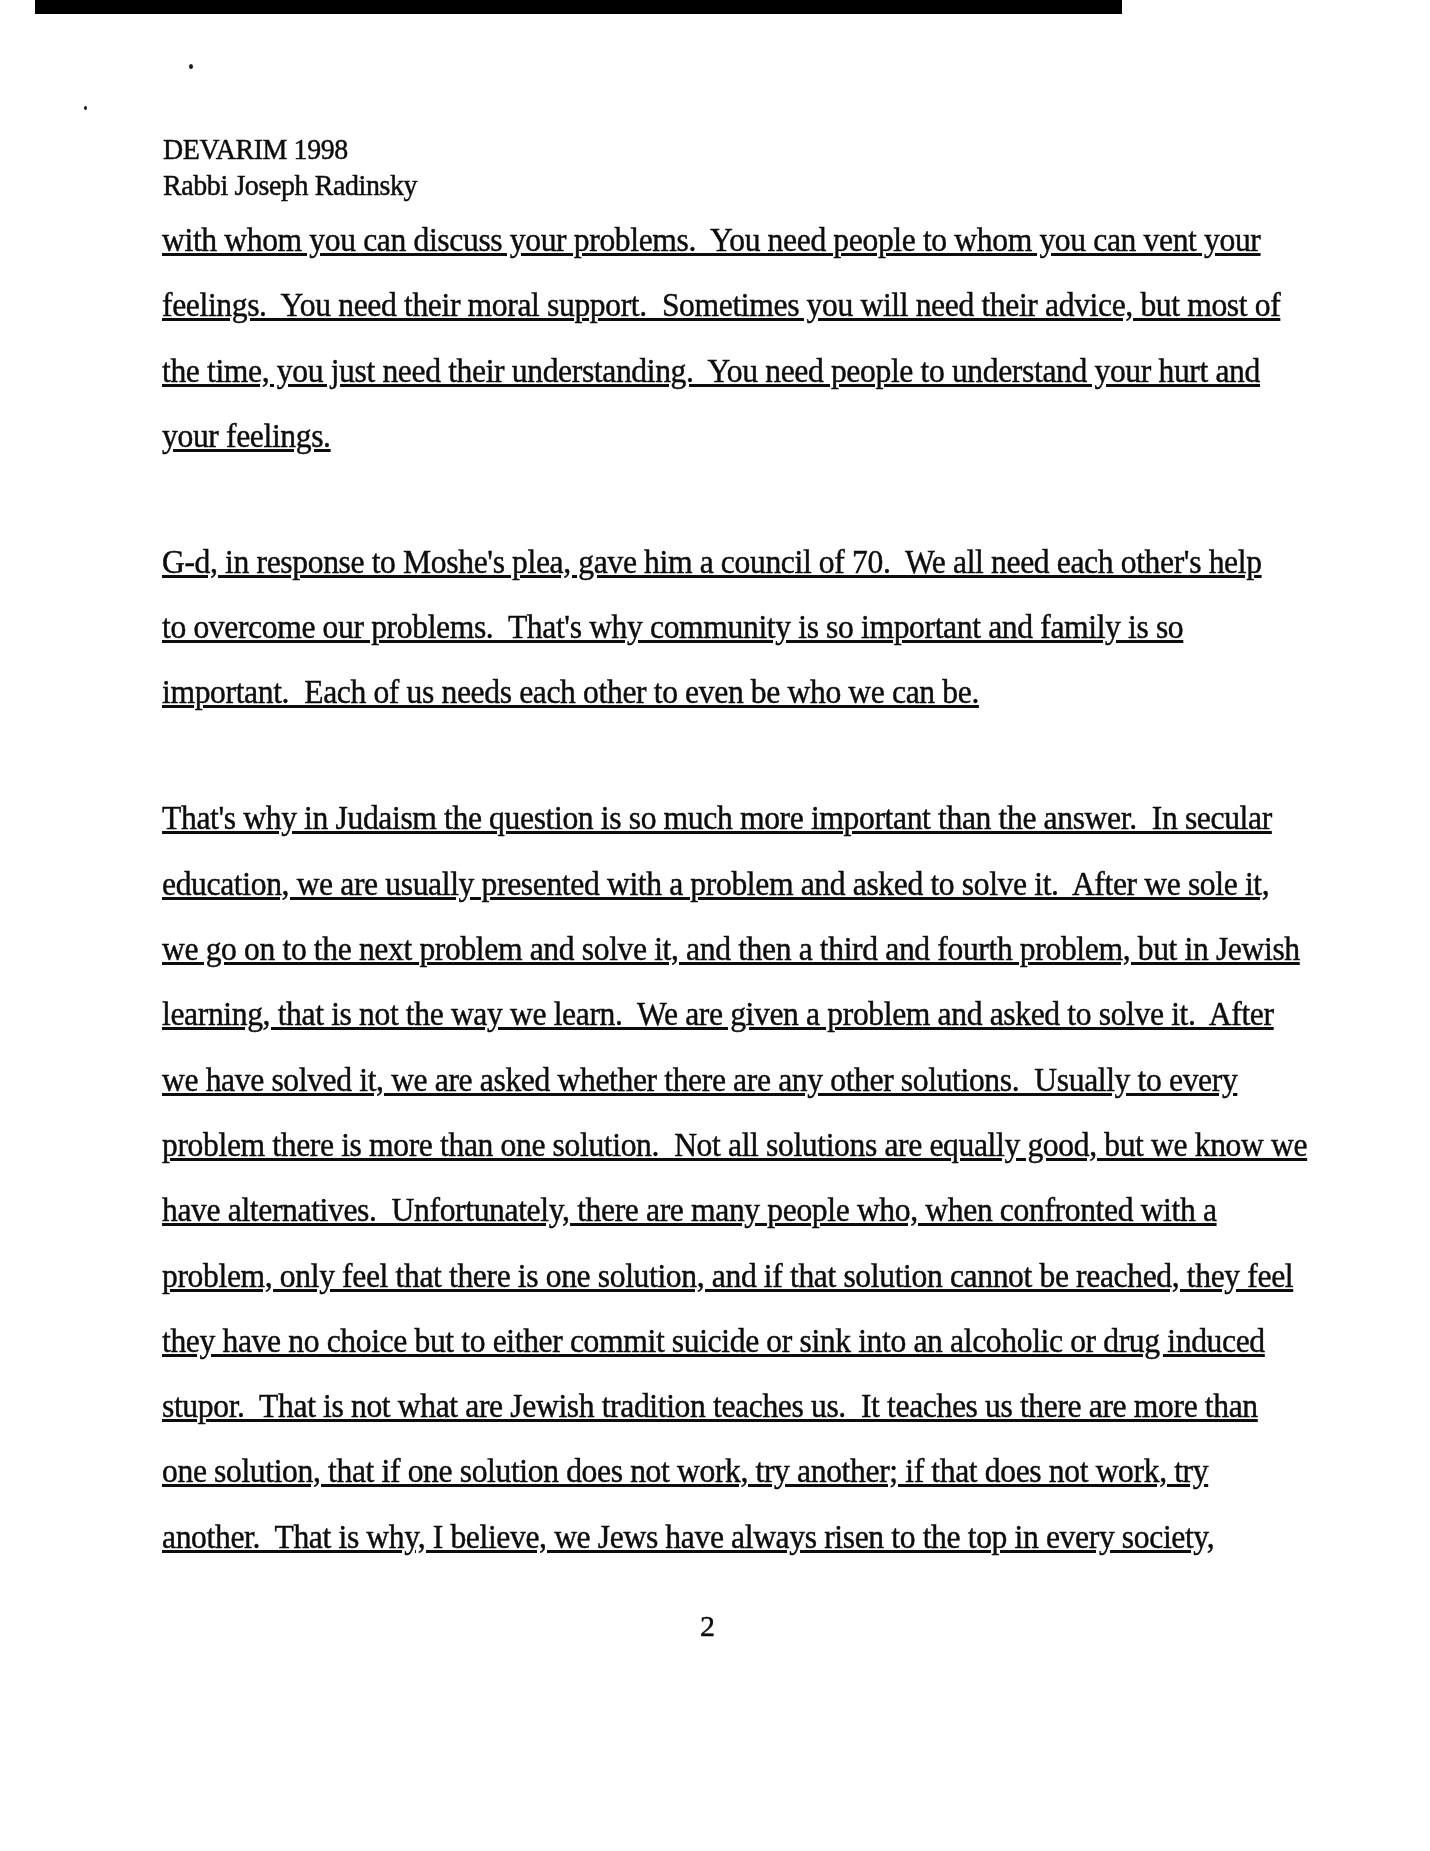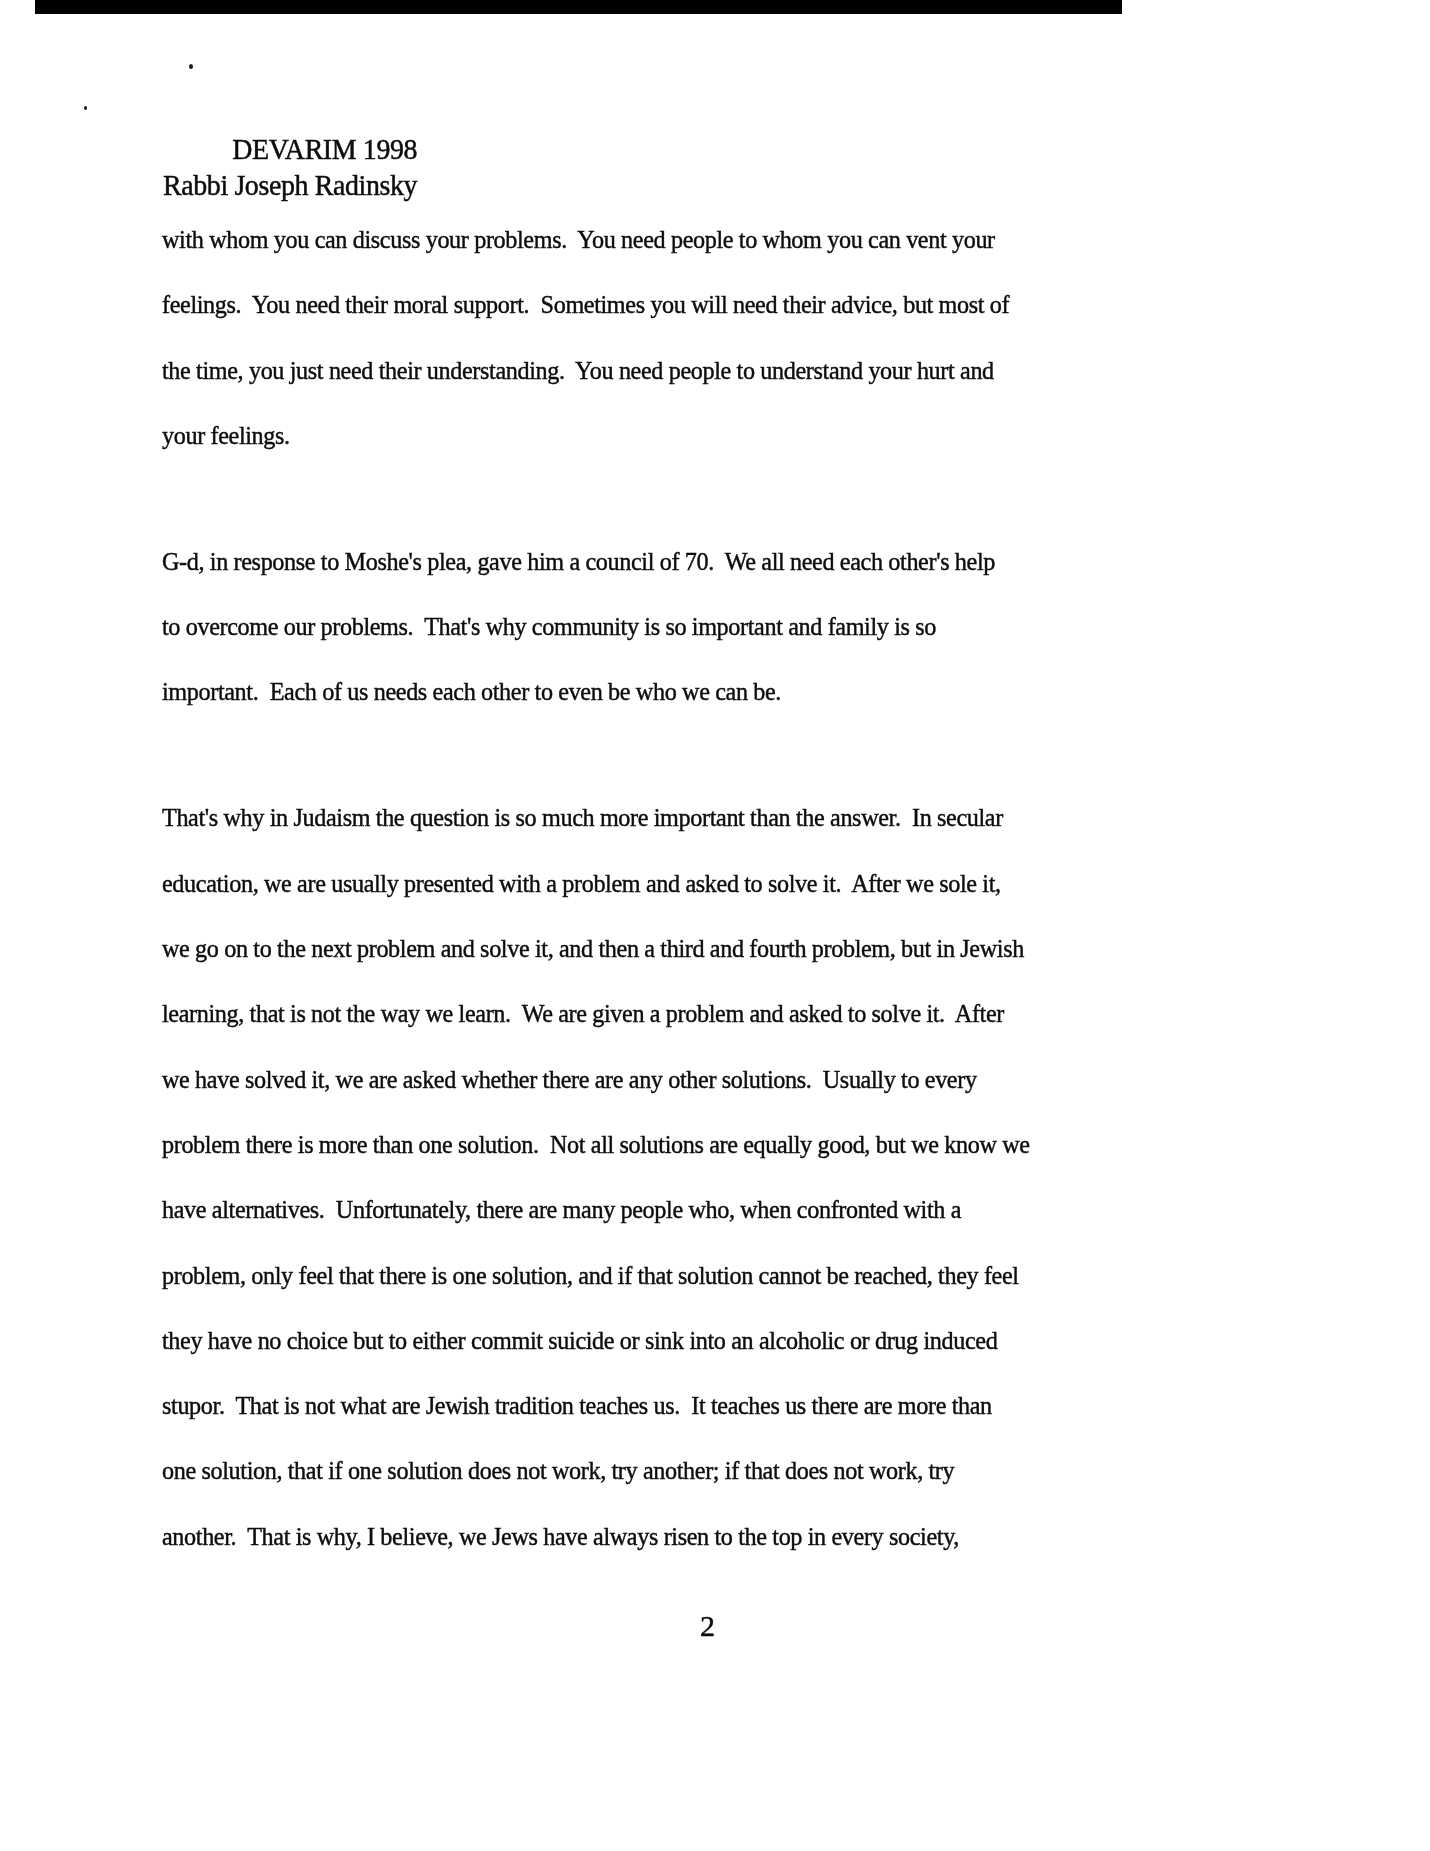--- a/index.html
+++ b/index.html
@@ -32,37 +32,37 @@
   .speck-1 { left: 189px; top: 64px; width: 4px; height: 5px; }
   .speck-2 { left: 84px;  top: 106px; width: 3px; height: 4px; }
 
   .doc-header {
     position: absolute;
     left: 163px;
     top: 131px;
     font-size: 30px;
     line-height: 36px;
     letter-spacing: -0.4px;
-    text-align: right;
     -webkit-text-stroke: 0.5px #0d0d0d;
   }
   .doc-header .hline {
     white-space: pre;
     transform: scaleX(0.93);
     transform-origin: 0 50%;
   }
 
   .doc-body {
     position: absolute;
     left: 162px;
     top: 207px;
     width: 1180px;
-    font-size: 26px;
+    font-size: 34px;
     line-height: 65.3px;
     letter-spacing: -0.4px;
+    text-decoration: underline;
     -webkit-text-stroke: 0.45px #0d0d0d;
   }
   .paragraph + .paragraph {
     margin-top: 60.7px;
   }
   .line {
     white-space: pre;
     transform: scaleX(0.93);
     transform-origin: 0 50%;
   }

